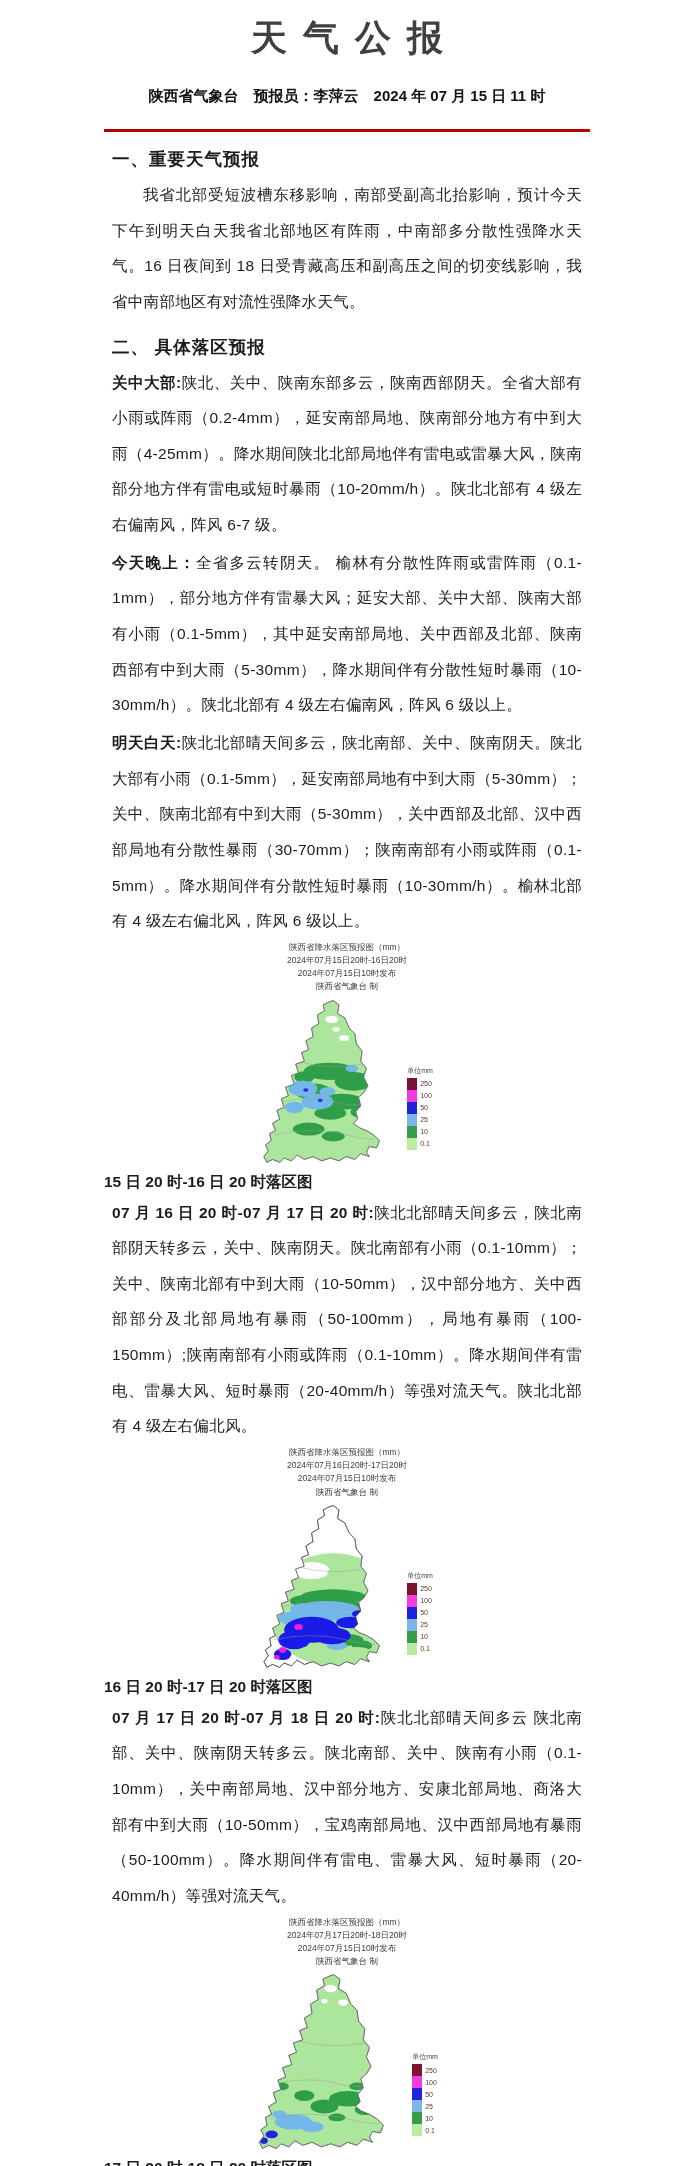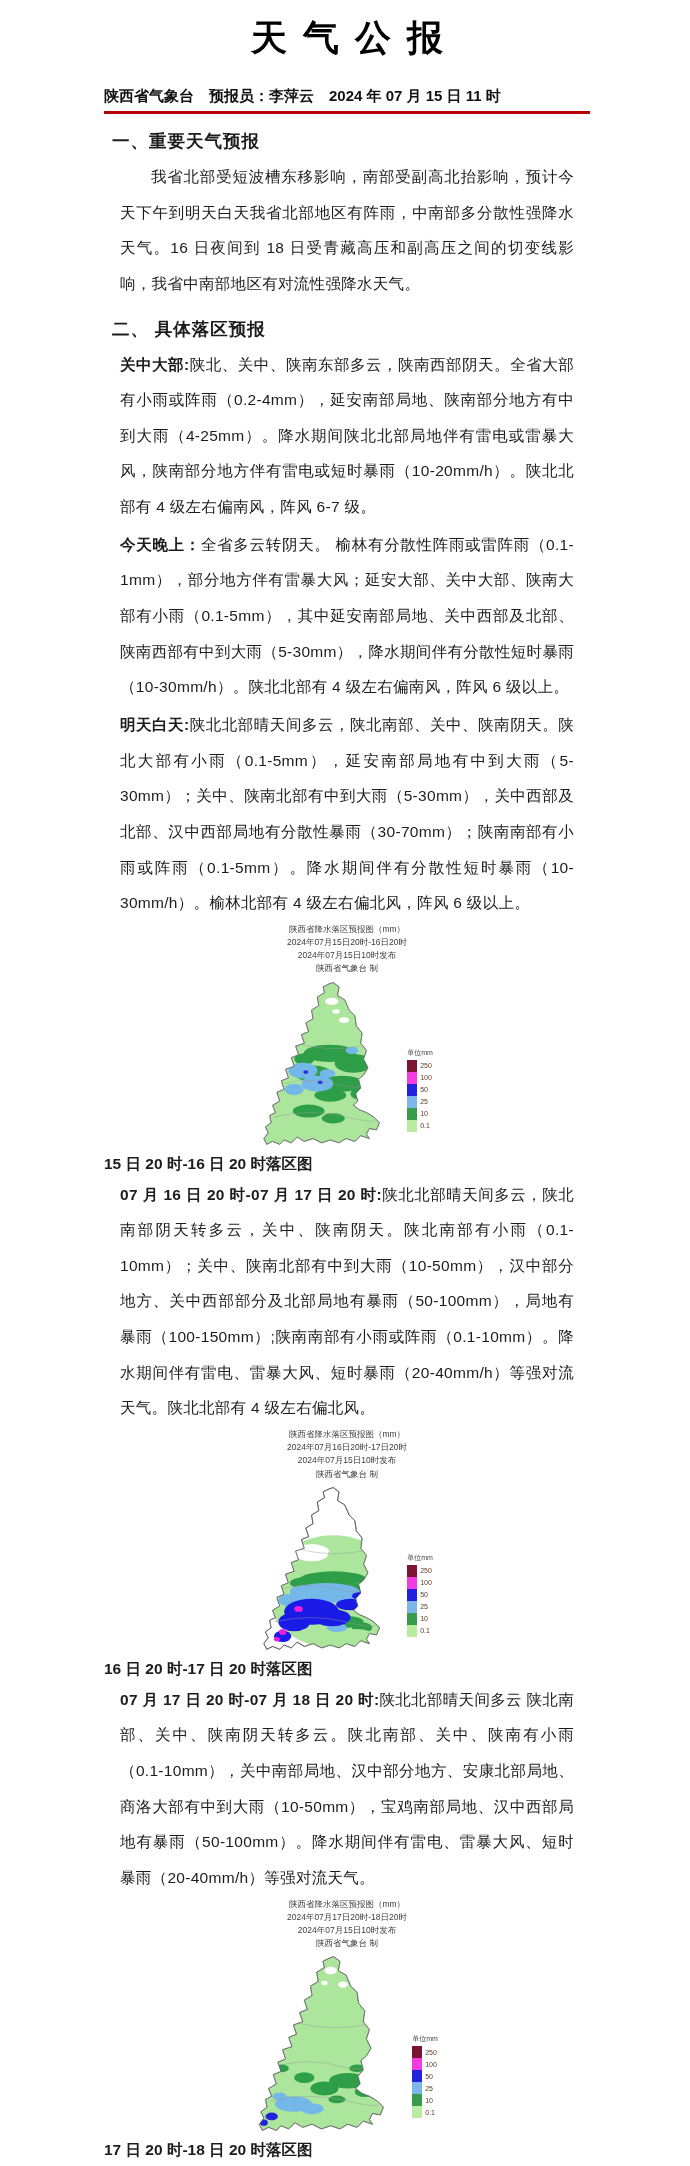--- a/index.html
+++ b/index.html
@@ -1,23 +1,23 @@
 <!DOCTYPE html>
 <html><head>
 <meta charset="utf-8">
 <style>
   html,body{margin:0;padding:0;background:#ffffff;}
   body{width:690px;font-family:"Liberation Sans","DejaVu Sans",sans-serif;color:#1c1c1c;}
   .page{padding:8px 100px 10px 104px;}
-  .title{font-size:36px;font-weight:bold;color:#000000;text-align:center;
+  .title{font-size:36px;font-weight:bold;color:#404040;text-align:center;
          letter-spacing:16px;text-indent:16px;margin:6px 0 24px;}
-  .meta{font-size:15px;font-weight:bold;color:#111;
-        border-bottom:3px solid #b40000;padding-bottom:5px;margin:0 0 4px;}
+  .meta{text-align:center;font-size:15px;font-weight:bold;color:#111;
+        border-bottom:3px solid #b40000;padding-bottom:23px;margin:0 0 4px;}
   .sec-heading{font-size:17.5px;font-weight:bold;margin:15px 8px 6px;letter-spacing:1px;}
-  .para{font-size:15.5px;line-height:2.3;text-align:justify;margin:0 16px 2px;letter-spacing:0.3px;}
+  .para{font-size:15.5px;line-height:2.3;text-align:justify;margin:0 8px 2px;letter-spacing:0.3px;}
   .indent{text-indent:2em;}
   .lead{font-weight:bold;}
   .map-block{margin:1px 0 2px;}
   .map-head{text-align:center;font-size:8.5px;color:#3d3d3d;line-height:1.55;}
   .map-row{display:flex;justify-content:center;align-items:flex-end;gap:16px;margin-top:2px;}
   .legend{margin-bottom:14px;}
   .legend-title{font-size:7px;color:#444;margin-bottom:2px;}
   .lg-row{display:flex;align-items:center;height:12px;}
   .lg-swatch{width:10px;height:12px;display:inline-block;}
   .lg-label{font-size:7px;color:#5a3a22;margin-left:3px;}

